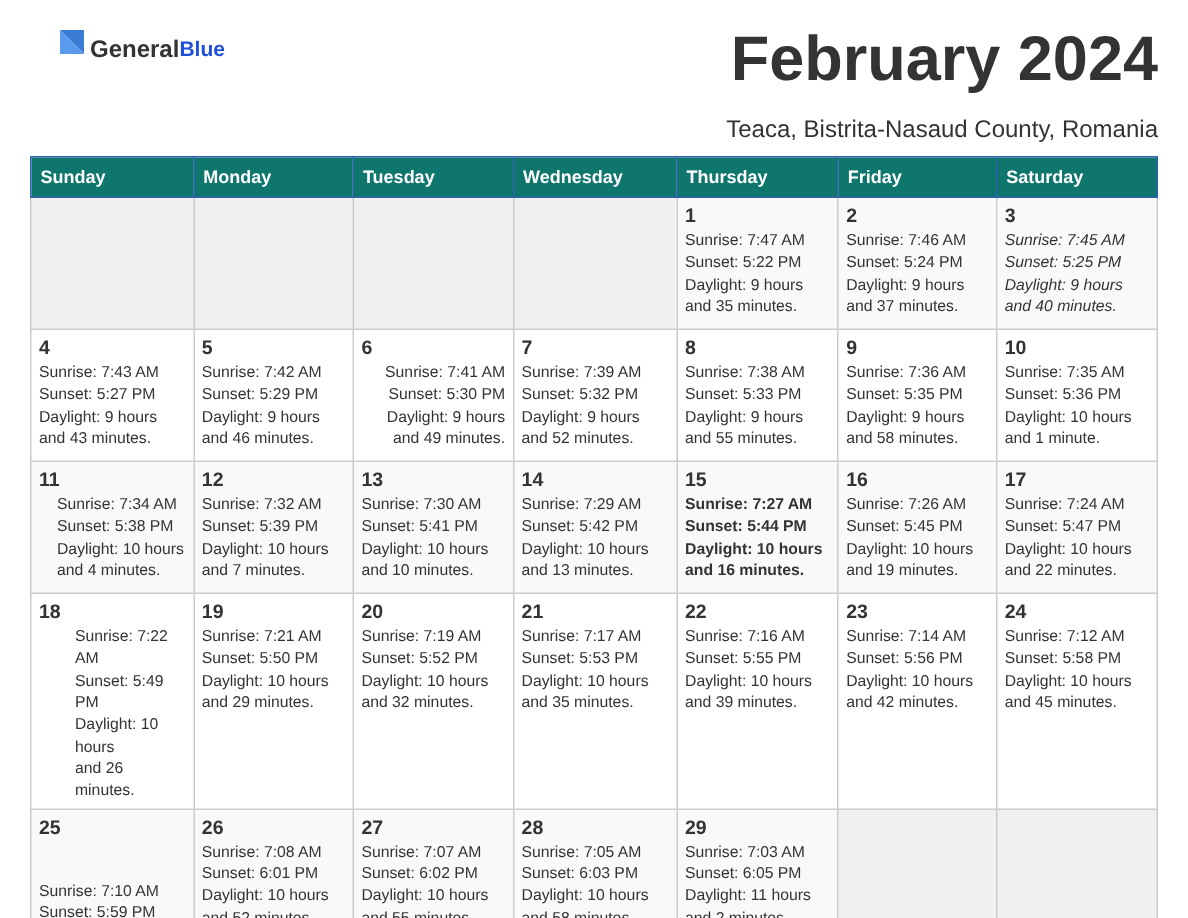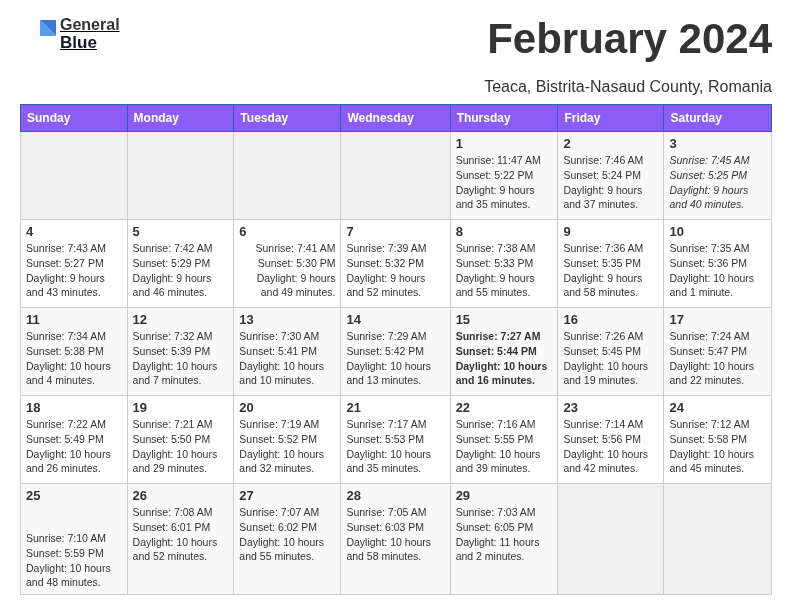--- a/index.html
+++ b/index.html
@@ -16,33 +16,32 @@
       justify-content: space-between;
       margin-bottom: 8px;
     }
     .logo {
       display: flex;
       align-items: center;
       gap: 4px;
     }
     .logo-text {
       display: flex;
-      flex-direction: column;
+      flex-direction: row;
       line-height: 1.1;
-      text-decoration: underline;
     }
     .logo-general {
       font-size: 16px;
       font-weight: bold;
       color: #333;
     }
     .logo-blue {
-      font-size: 17px;
-      font-weight: bold;
-      color: #0f172a;
+      font-size: 14px;
+      font-weight: bold;
+      color: #1d4ed8;
     }
     .logo-icon {
       width: 36px;
       height: 36px;
     }
     .title-area {
       text-align: right;
     }
     .month-title {
       font-size: 42px;
@@ -54,21 +53,21 @@
       font-size: 16px;
       color: #333;
       margin-top: 16px;
     }
     .calendar {
       width: 100%;
       border-collapse: collapse;
       font-size: 11px;
     }
     .calendar thead tr th {
-      background: #8b5cf6;
+      background: #0f766e;
       color: #fff;
       text-align: left;
       padding: 6px 6px;
       font-size: 12px;
       font-weight: bold;
       border: 1px solid #2c62b0;
     }
     .calendar tbody tr td {
       border: 1px solid #ccc;
       vertical-align: top;
@@ -130,21 +129,21 @@
       </tr>
   </thead>
   <tbody>
   <tr>
         <td class="empty"></td>
         <td class="empty"></td>
         <td class="empty"></td>
         <td class="empty"></td>
         <td>
           <span class="day-number">1</span>
-          <div class="day-info" style="white-space: pre-line;">Sunrise: 11:47 AM
+          <div class="day-info" style="white-space: pre-line;">Sunrise: 7:47 AM
 Sunset: 5:22 PM
 Daylight: 9 hours
 and 35 minutes.</div>
         </td>
         <td>
           <span class="day-number">2</span>
           <div class="day-info" style="white-space: pre-line;">Sunrise: 7:46 AM
 Sunset: 5:24 PM
 Daylight: 9 hours
 and 37 minutes.</div>
@@ -204,21 +203,21 @@
           <span class="day-number">10</span>
           <div class="day-info" style="white-space: pre-line;">Sunrise: 7:35 AM
 Sunset: 5:36 PM
 Daylight: 10 hours
 and 1 minute.</div>
         </td>
       </tr>
       <tr>
         <td>
           <span class="day-number">11</span>
-          <div class="day-info" style="white-space: pre-line;">Sunrise: 7:34 AM
+          <div class="day-info" style="white-space: pre-line; margin-left: 12px;">Sunrise: 7:34 AM
 Sunset: 5:38 PM
 Daylight: 10 hours
 and 4 minutes.</div>
         </td>
         <td>
           <span class="day-number">12</span>
           <div class="day-info" style="white-space: pre-line;">Sunrise: 7:32 AM
 Sunset: 5:39 PM
 Daylight: 10 hours
 and 7 minutes.</div>
@@ -255,21 +254,21 @@
           <span class="day-number">17</span>
           <div class="day-info" style="white-space: pre-line;">Sunrise: 7:24 AM
 Sunset: 5:47 PM
 Daylight: 10 hours
 and 22 minutes.</div>
         </td>
       </tr>
       <tr>
         <td>
           <span class="day-number">18</span>
-          <div class="day-info" style="white-space: pre-line;">Sunrise: 7:22 AM
+          <div class="day-info" style="white-space: pre-line; margin-left: 24px;">Sunrise: 7:22 AM
 Sunset: 5:49 PM
 Daylight: 10 hours
 and 26 minutes.</div>
         </td>
         <td>
           <span class="day-number">19</span>
           <div class="day-info" style="white-space: pre-line;">Sunrise: 7:21 AM
 Sunset: 5:50 PM
 Daylight: 10 hours
 and 29 minutes.</div>

